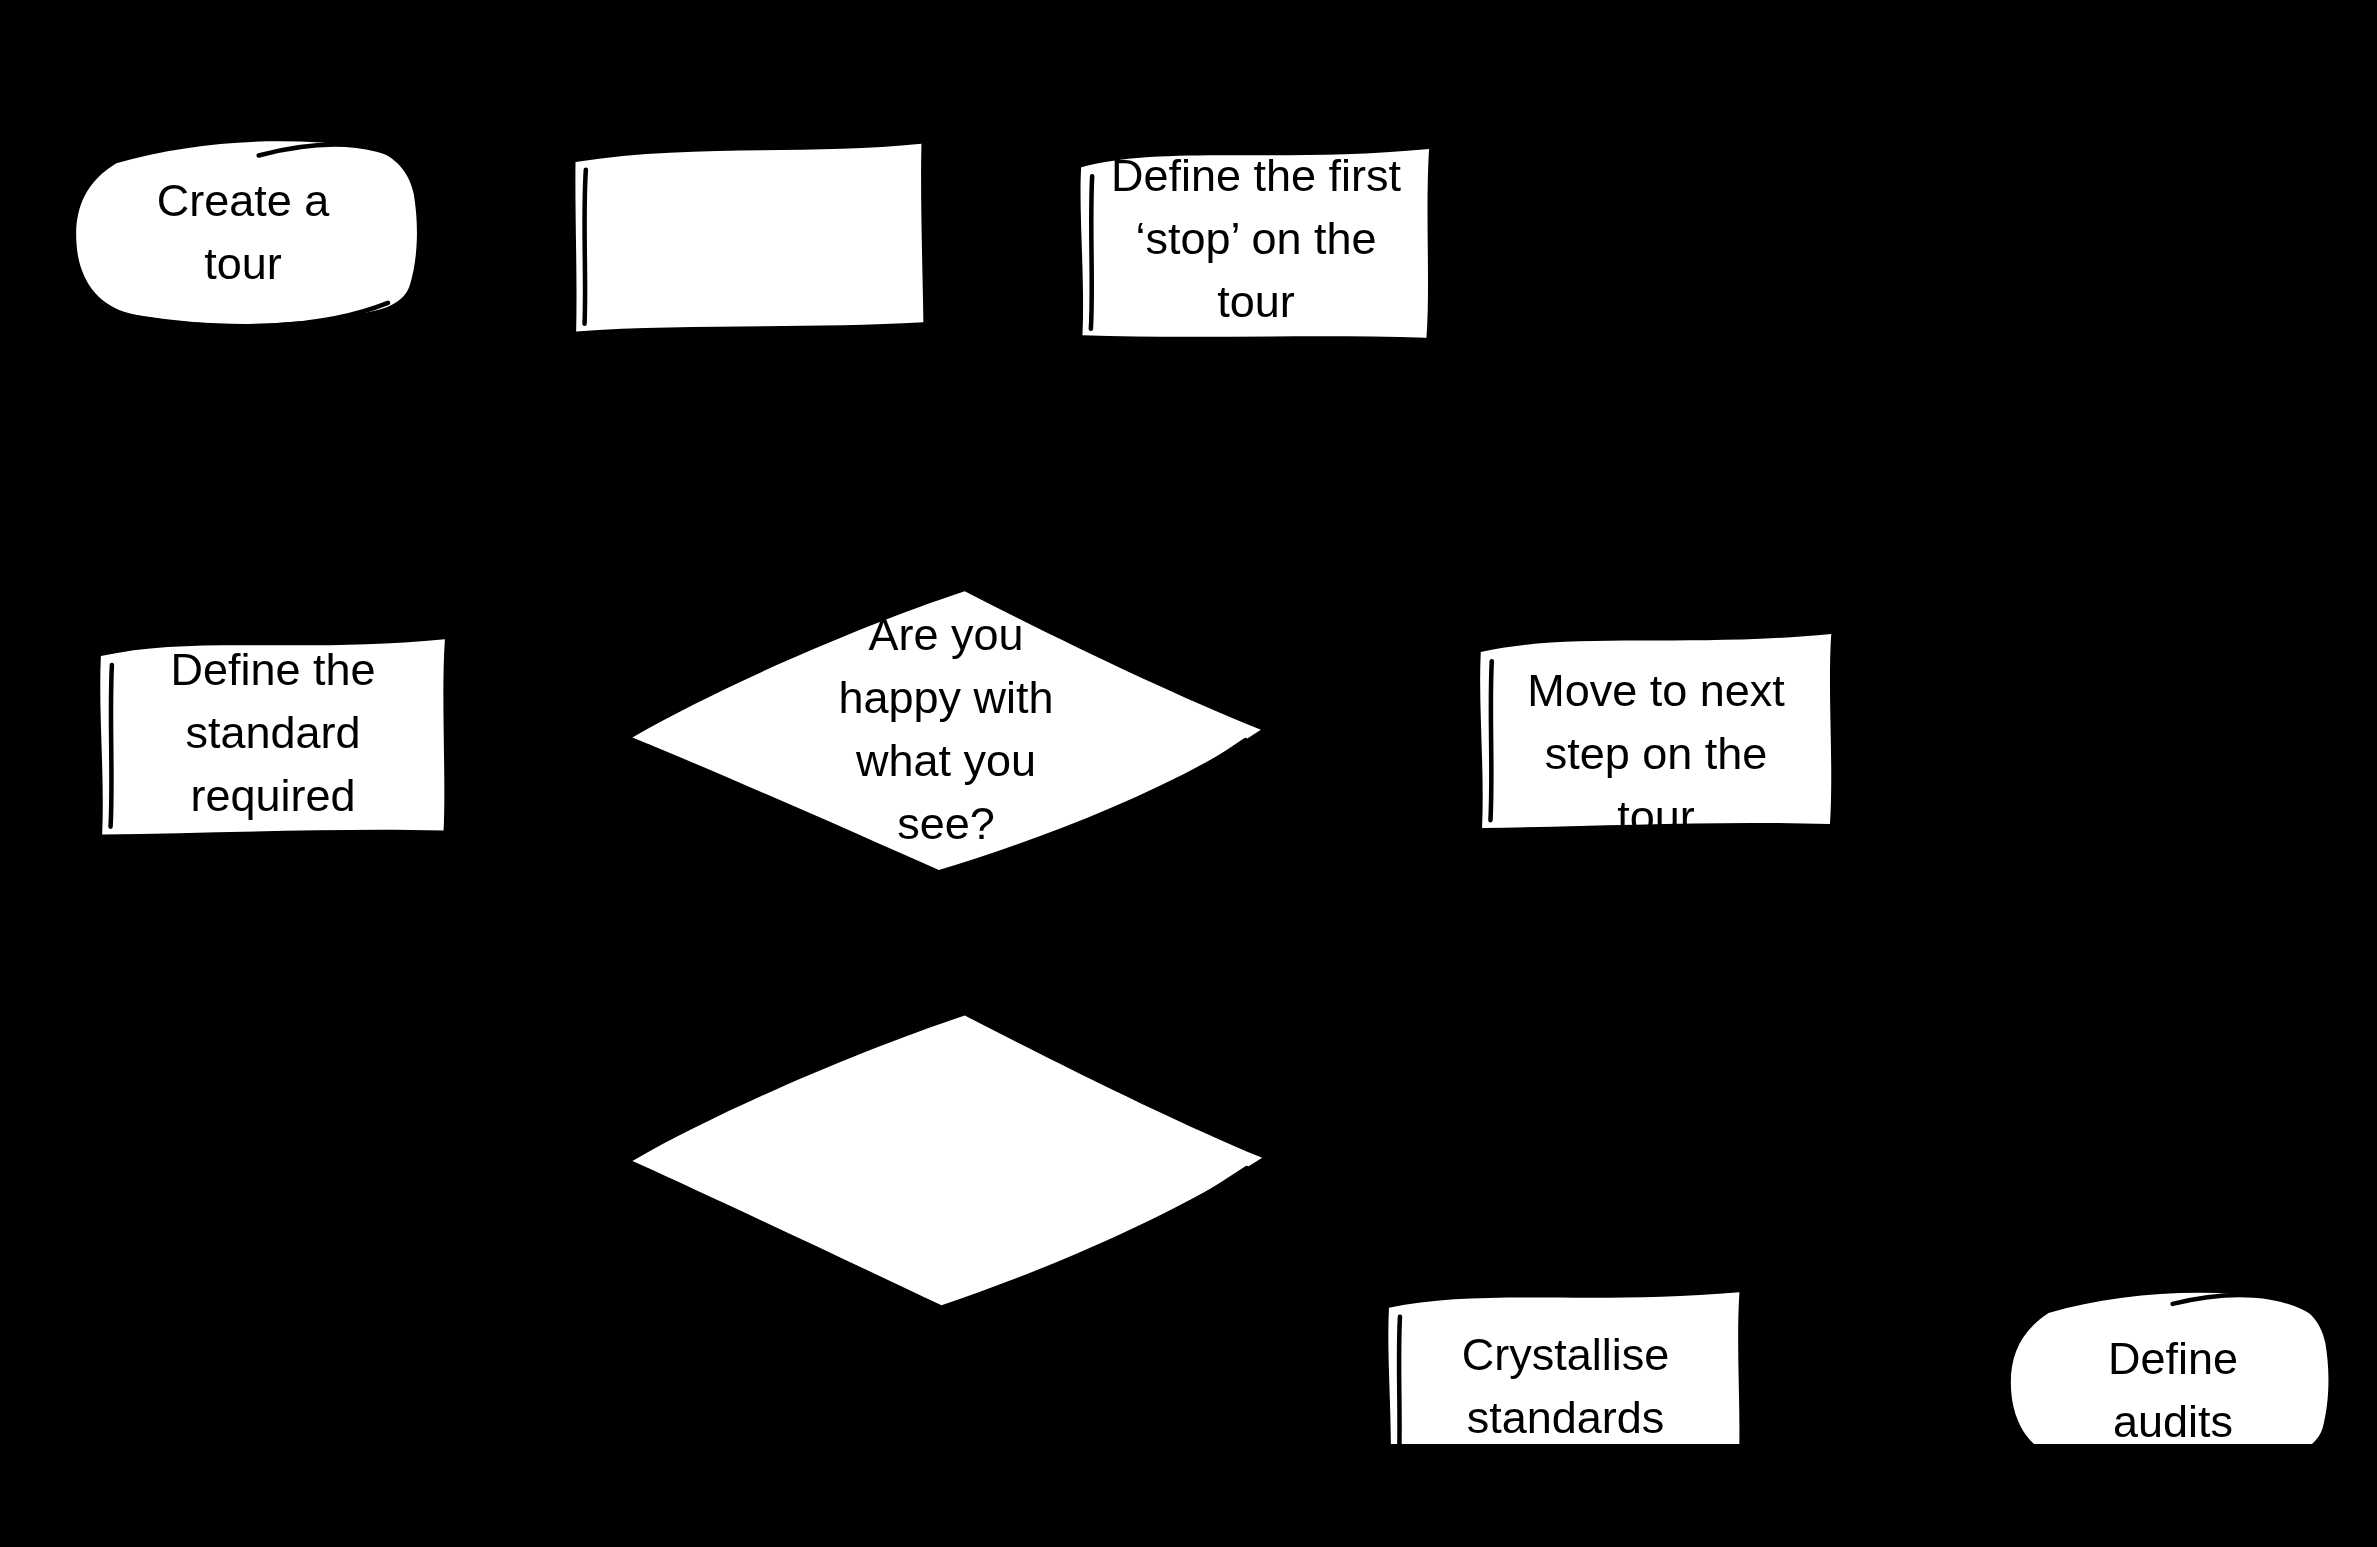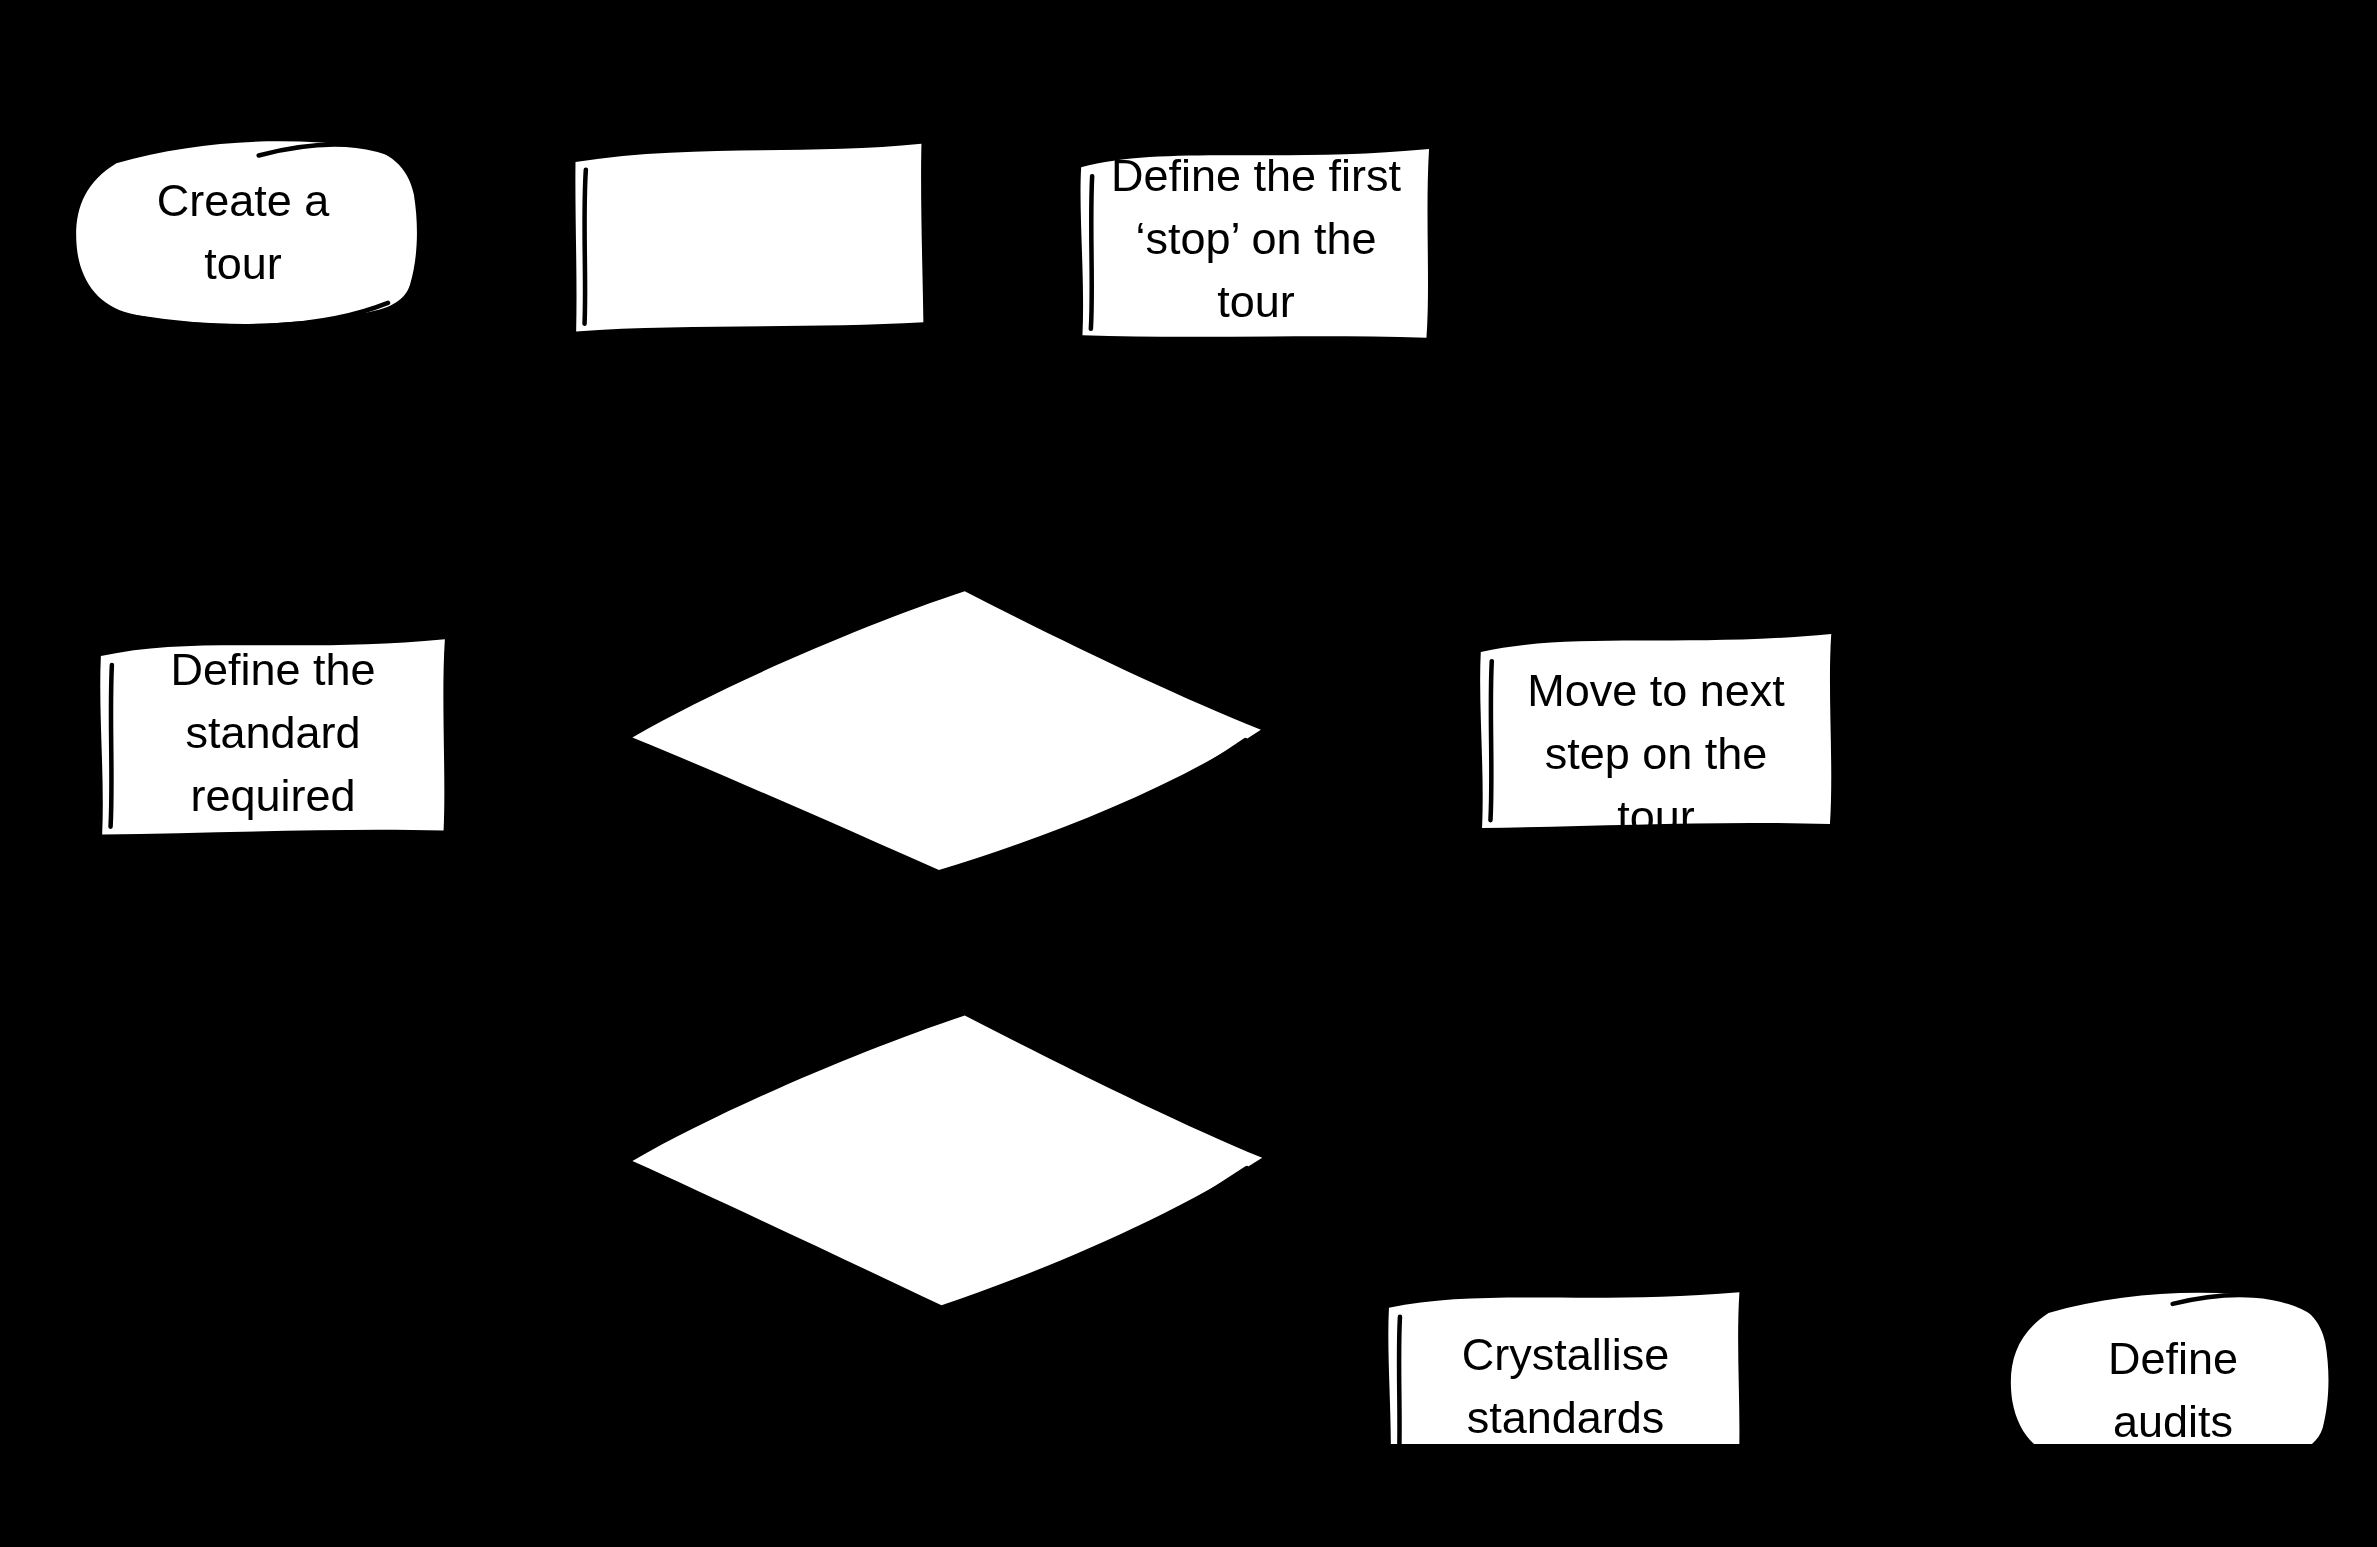--- a/index.html
+++ b/index.html
@@ -133,20 +133,24 @@
 
 
   <div class="node-label" style="left:1079px; top:144px;  width:354px;">Define the first
 ‘stop’ on the
 tour</div>
 
   <div class="node-label" style="left:96px;  top:638px;  width:354px;">Define the
 standard
 required</div>
 
+  <div class="node-label" style="left:752px; top:603px;  width:388px;">Are you
+happy with
+what you
+see?</div>
 
   <div class="node-label" style="left:1478px; top:659px; width:356px;">Move to next
 step on the
 tour</div>
 
 
   <div class="node-label" style="left:1387px; top:1323px; width:357px;">Crystallise
 standards</div>
 
   <div class="node-label" style="left:2005px; top:1327px; width:336px;">Define

